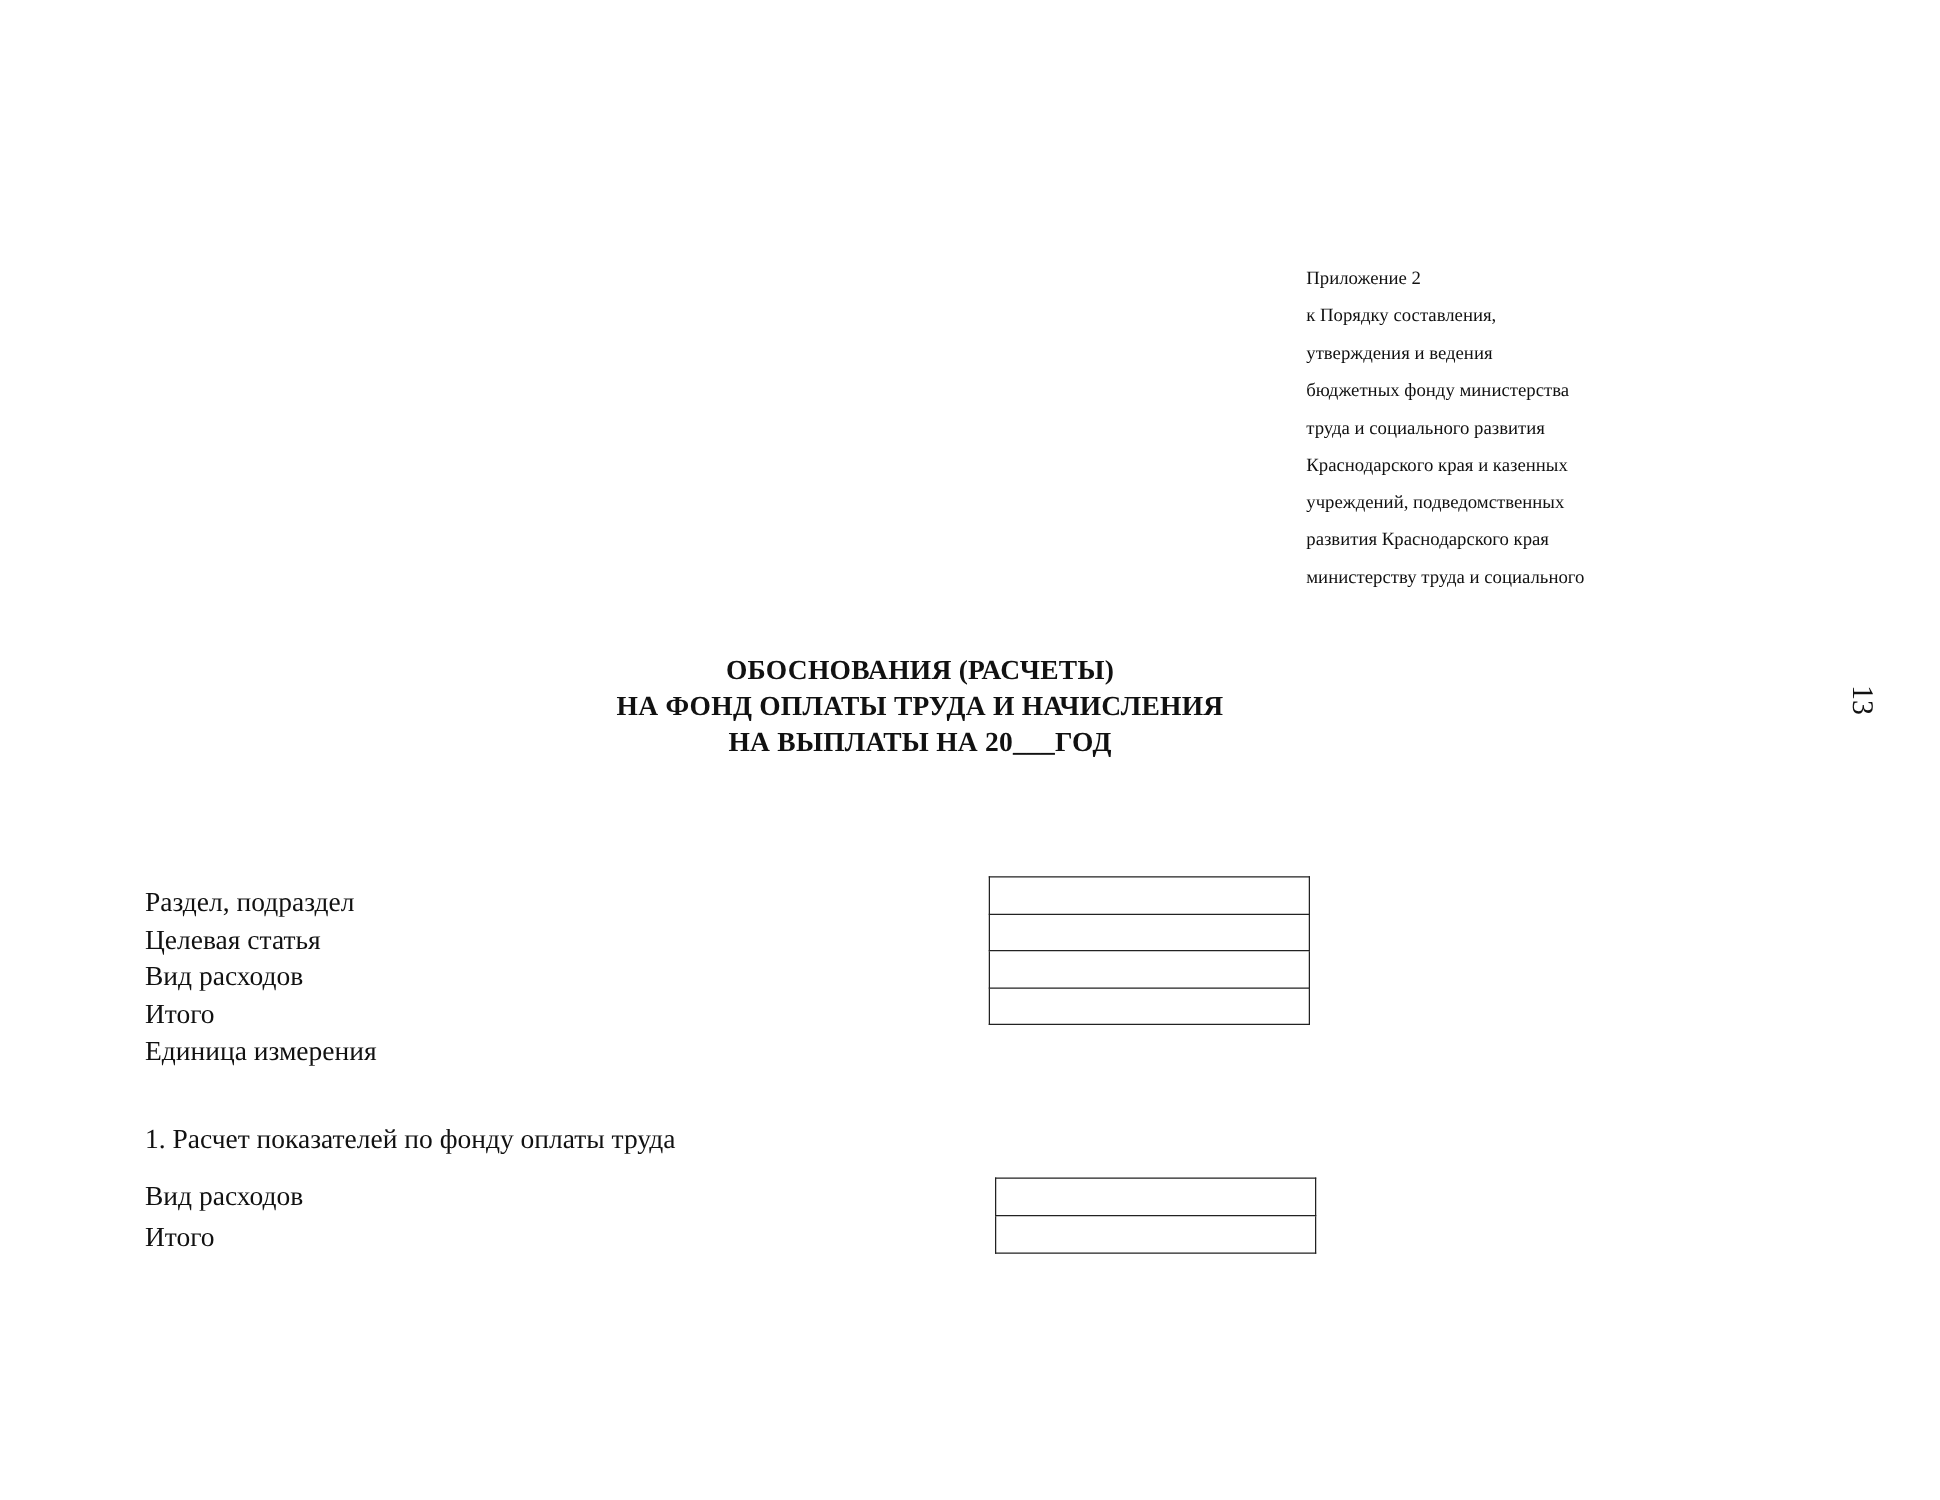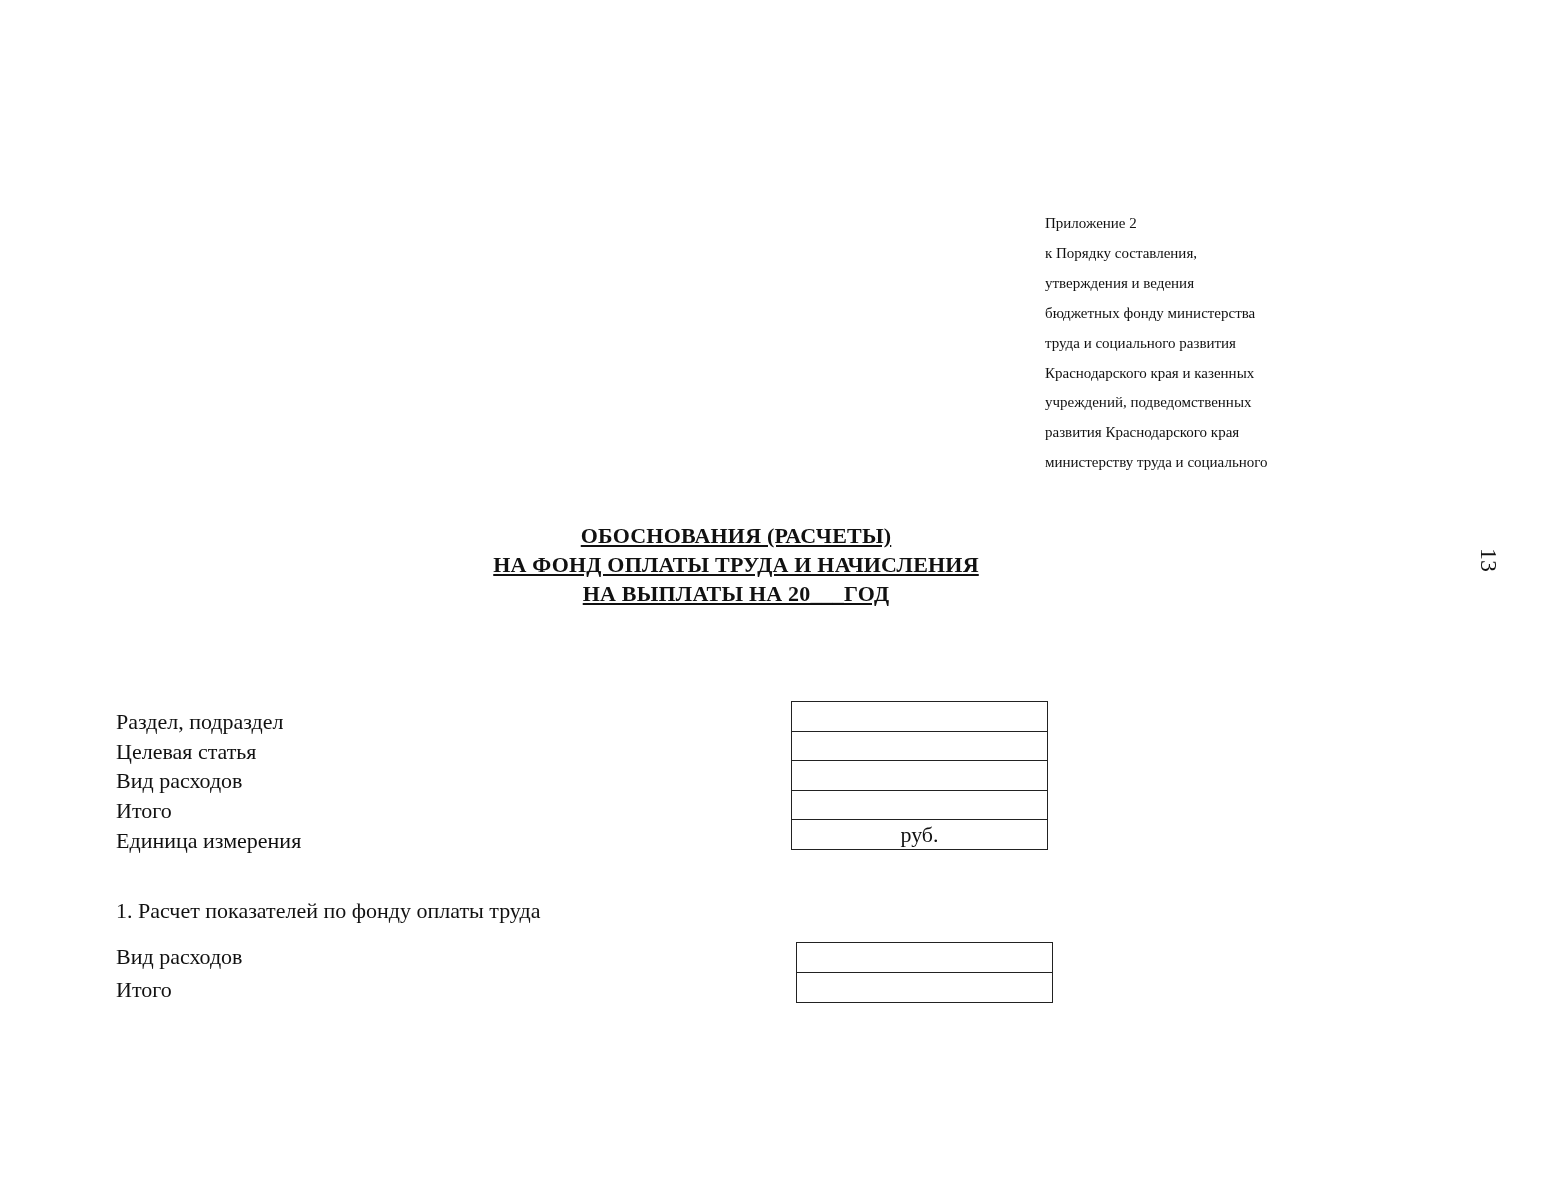--- a/index.html
+++ b/index.html
@@ -40,21 +40,20 @@
     .title {
       position: absolute;
       left: 436px;
       width: 600px;
       top: 521px;
       text-align: center;
       font-weight: bold;
       font-size: 22px;
       line-height: 29px;
       letter-spacing: 0.2px;
-      text-decoration: underline;
     }
     .title div { white-space: nowrap; }
     .labels {
       position: absolute;
       left: 116px;
       top: 707px;
       font-size: 22px;
       line-height: 29.7px;
       white-space: nowrap;
     }
@@ -141,23 +140,20 @@
       </tr>
   <tr>
         <td></td>
       </tr>
   <tr>
         <td></td>
       </tr>
   <tr>
         <td></td>
       </tr>
-  <tr>
-        <td>руб.</td>
-      </tr>
 </tbody>
   </table>
 
 <div class="section-heading">1. Расчет показателей по фонду оплаты труда</div>
 
 <div class="labels2">
   <div>Вид расходов</div>
   <div>Итого</div>
 </div>
 

